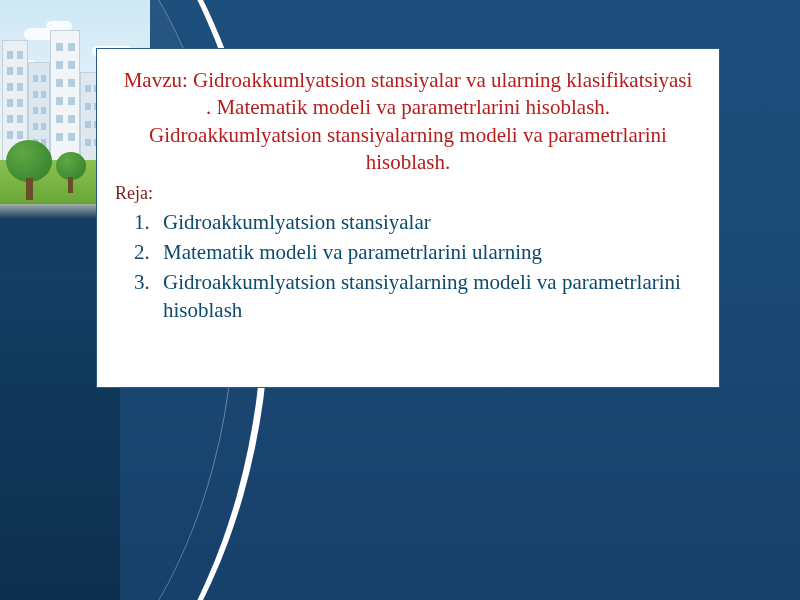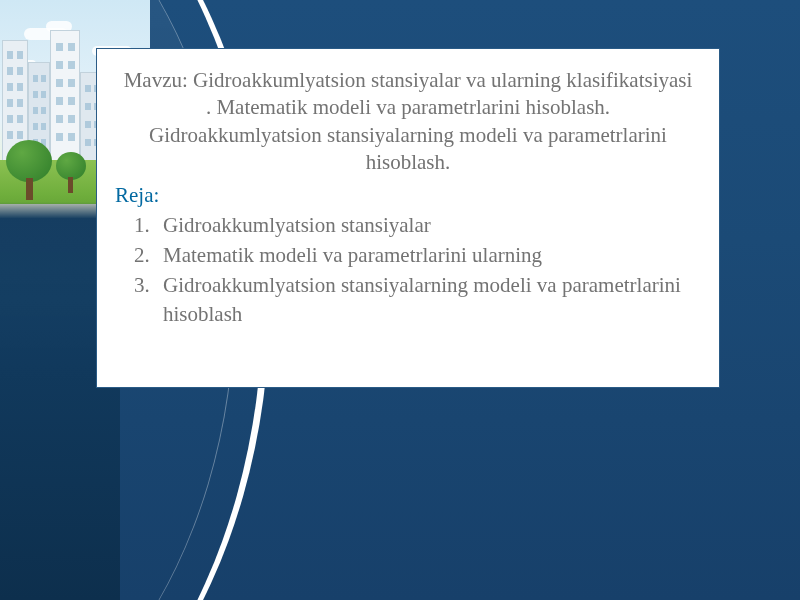--- a/index.html
+++ b/index.html
@@ -152,35 +152,35 @@
     height: 340px;
     background: #ffffff;
     border: 1px solid #2a5b86;
     box-sizing: border-box;
     padding: 14px 18px 10px 18px;
   }
   .title {
     text-align: center;
     font-size: 21px;
     line-height: 1.30;
-    color: #737373;
+    color: #b91c1c;
     margin: 4px 6px 6px 6px;
   }
   .reja {
-    font-size: 21px;
-    color: #0369a1;
+    font-size: 18px;
+    color: #7f1d1d;
     margin: 4px 0 2px 0;
     line-height: 1.3;
   }
   ol.items {
     margin: 0;
     padding: 0 0 0 40px;
     list-style: decimal;
     font-size: 21px;
-    color: #737373;
+    color: #0c4a6e;
     line-height: 1.38;
   }
   ol.items li {
     padding-left: 8px;
     margin-bottom: 1px;
   }
 </style>
 </head>
 <body>
 

